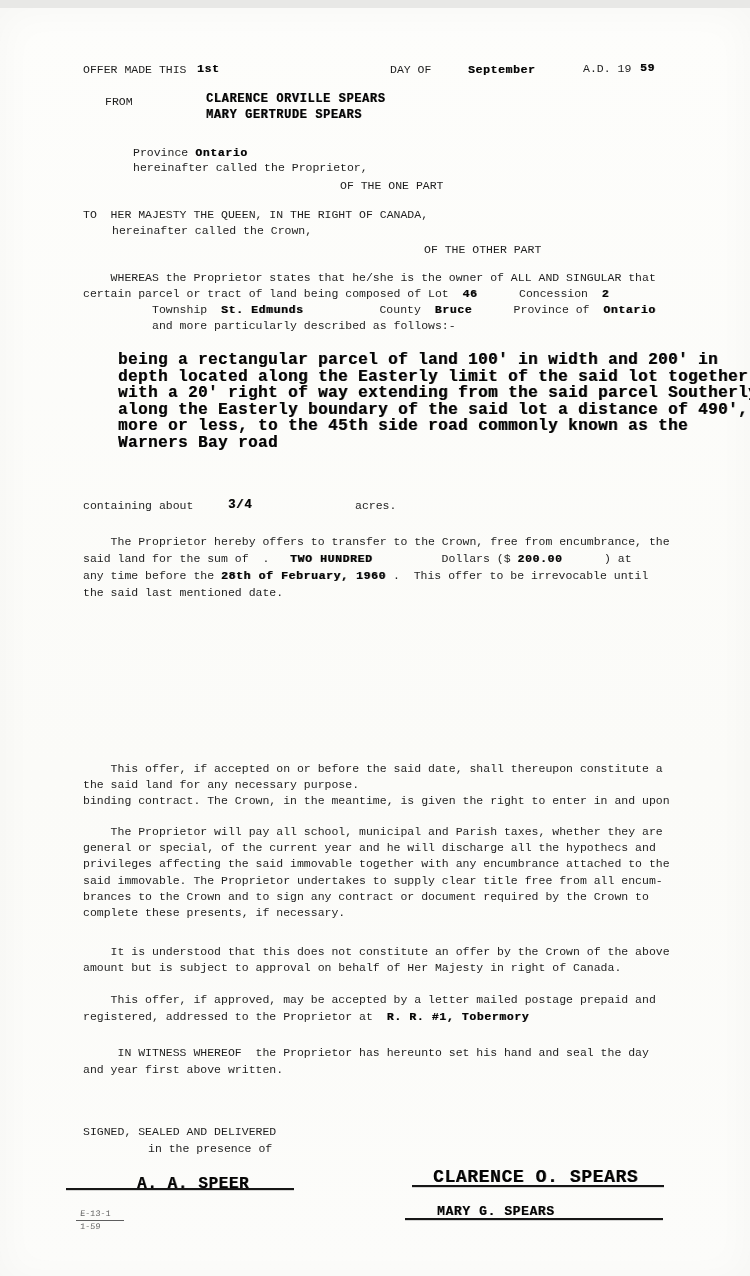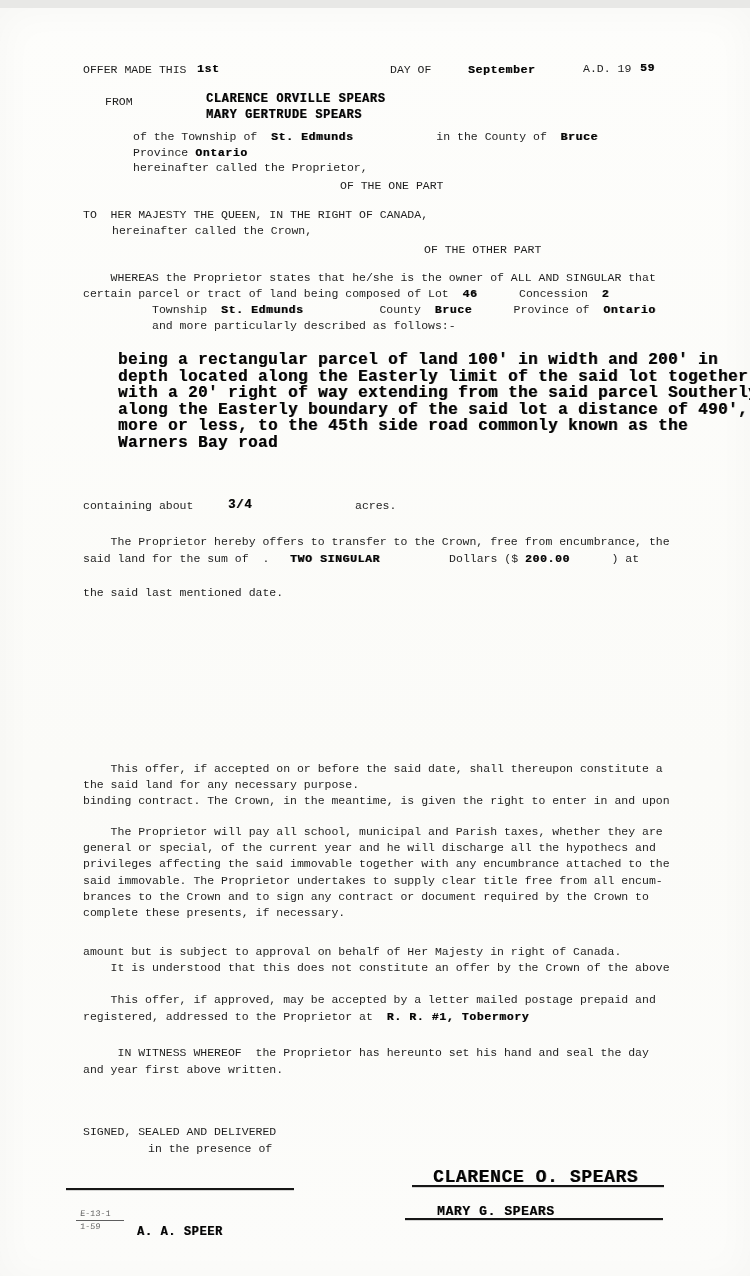--- a/index.html
+++ b/index.html
@@ -50,21 +50,20 @@
   <div class="t fill" style="left:197px;top:53px">1st</div>
   <div class="t" style="left:390px;top:54px">DAY OF</div>
   <div class="t fill" style="left:468px;top:54px">September</div>
   <div class="t" style="left:583px;top:53px">A.D. 19</div>
   <div class="t fill" style="left:640px;top:52px">59</div>
 
   <div class="t" style="left:105px;top:86px">FROM</div>
   <div class="t fill" style="left:206px;top:83px;font-size:12px">CLARENCE ORVILLE SPEARS</div>
   <div class="t fill" style="left:206px;top:99px;font-size:12px">MARY GERTRUDE SPEARS</div>
 
-  <div class="t" style="left:133px;top:121px"><span>of the Township of  </span><span class="fill">St. Edmunds</span><span>            in the County of  </span><span class="fill">Bruce</span></div>
 
   <div class="t" style="left:133px;top:137px"><span>Province </span><span class="fill">Ontario</span></div>
 
   <div class="t" style="left:133px;top:152px">hereinafter called the Proprietor,</div>
   <div class="t" style="left:340px;top:170px">OF THE ONE PART</div>
 
   <div class="t" style="left:83px;top:199px">TO  HER MAJESTY THE QUEEN, IN THE RIGHT OF CANADA,</div>
   <div class="t" style="left:112px;top:215px">hereinafter called the Crown,</div>
   <div class="t" style="left:424px;top:234px">OF THE OTHER PART</div>
 
@@ -73,36 +72,37 @@
   <div class="t" style="left:83px;top:310px">          and more particularly described as follows:-</div>
   <div class="t" style="left:83px;top:294px"><span>          Township  </span><span class="fill">St. Edmunds</span><span>           County  </span><span class="fill">Bruce</span><span>      Province of  </span><span class="fill">Ontario</span></div>
 
   <div class="t fill desc para" style="left:118px;top:344px"><div class="tline">being a rectangular parcel of land 100' in width and 200' in</div><div class="tline">depth located along the Easterly limit of the said lot together</div><div class="tline">with a 20' right of way extending from the said parcel Southerly</div><div class="tline">along the Easterly boundary of the said lot a distance of 490',</div><div class="tline">more or less, to the 45th side road commonly known as the</div><div class="tline">Warners Bay road</div></div>
 
   <div class="t" style="left:83px;top:490px">containing about</div>
   <div class="t fill" style="left:228px;top:489px;font-size:12.5px">3/4</div>
   <div class="t" style="left:355px;top:490px">acres.</div>
 
   <div class="t" style="left:83px;top:526px">    The Proprietor hereby offers to transfer to the Crown, free from encumbrance, the</div>
-  <div class="t" style="left:83px;top:543px"><span>said land for the sum of  .   </span><span class="fill">TWO SINGULAR</span><span>          Dollars ($ </span><span class="fill">200.00</span><span>      ) at</span></div>
+  <div class="t" style="left:83px;top:543px"><span>said land for the sum of  .   </span><span class="fill">TWO HUNDRED</span><span>          Dollars ($ </span><span class="fill">200.00</span><span>      ) at</span></div>
+  <div class="t" style="left:83px;top:560px"><span>any time before the </span><span class="fill">28th of February, 1960</span><span> .  This offer to be irrevocable until</span></div>
   <div class="t" style="left:83px;top:577px">the said last mentioned date.</div>
 
   <div class="t para" style="left:83px;top:753px"><div class="tline">    This offer, if accepted on or before the said date, shall thereupon constitute a</div><div class="tline">the said land for any necessary purpose.</div><div class="tline">binding contract. The Crown, in the meantime, is given the right to enter in and upon</div></div>
   <div class="t para" style="left:83px;top:816px;line-height:16.2px"><div class="tline">    The Proprietor will pay all school, municipal and Parish taxes, whether they are</div><div class="tline">general or special, of the current year and he will discharge all the hypothecs and</div><div class="tline">privileges affecting the said immovable together with any encumbrance attached to the</div><div class="tline">said immovable. The Proprietor undertakes to supply clear title free from all encum-</div><div class="tline">brances to the Crown and to sign any contract or document required by the Crown to</div><div class="tline">complete these presents, if necessary.</div></div>
-  <div class="t para" style="left:83px;top:936px"><div class="tline">amount but is subject to approval on behalf of Her Majesty in right of Canada.</div><div class="tline">    It is understood that this does not constitute an offer by the Crown of the above</div></div>
+  <div class="t para" style="left:83px;top:936px"><div class="tline">    It is understood that this does not constitute an offer by the Crown of the above</div><div class="tline">amount but is subject to approval on behalf of Her Majesty in right of Canada.</div></div>
 
   <div class="t" style="left:83px;top:984px">    This offer, if approved, may be accepted by a letter mailed postage prepaid and</div>
   <div class="t" style="left:83px;top:1001px"><span>registered, addressed to the Proprietor at  </span><span class="fill">R. R. #1, Tobermory</span></div>
 
   <div class="t para" style="left:83px;top:1037px;line-height:16.5px"><div class="tline">     IN WITNESS WHEREOF  the Proprietor has hereunto set his hand and seal the day</div><div class="tline">and year first above written.</div></div>
 
   <div class="t" style="left:83px;top:1116px">SIGNED, SEALED AND DELIVERED</div>
   <div class="t" style="left:148px;top:1133px">in the presence of</div>
 
-  <div class="t fill" style="left:137px;top:1216px;font-size:12px">A. A. SPEER</div>
+  <div class="t fill" style="left:137px;top:1168px;font-size:16px">A. A. SPEER</div>
   <div class="sigline" style="left:66px;top:1180px;width:228px"></div>
 
   <div class="t fill" style="left:433px;top:1161px;font-size:18px">CLARENCE O. SPEARS</div>
   <div class="sigline" style="left:412px;top:1177px;width:252px"></div>
 
   <div class="t fill" style="left:437px;top:1196px;font-size:13px">MARY G. SPEARS</div>
   <div class="sigline" style="left:405px;top:1210px;width:258px"></div>
 
   <div class="t formcode" style="left:80px;top:1201px">E-13-1</div>
   <div class="fcline" style="left:76px;top:1212px;width:48px"></div>

